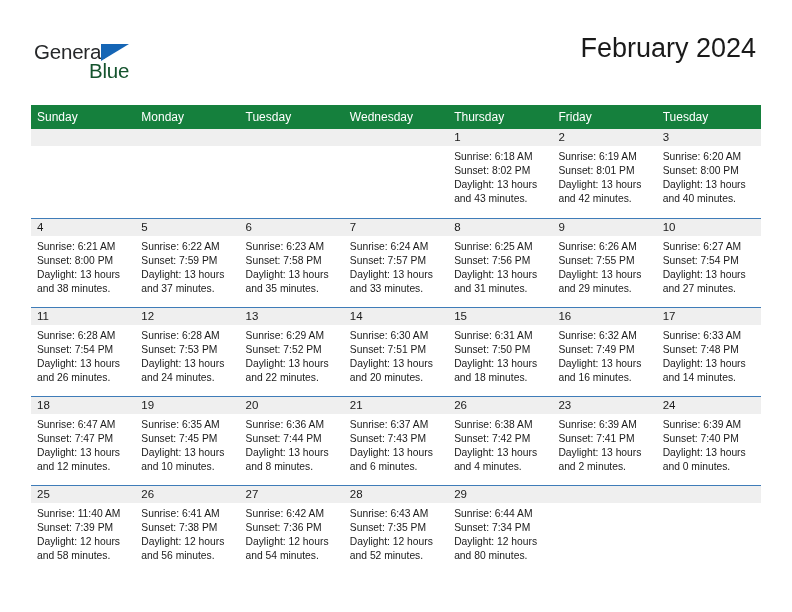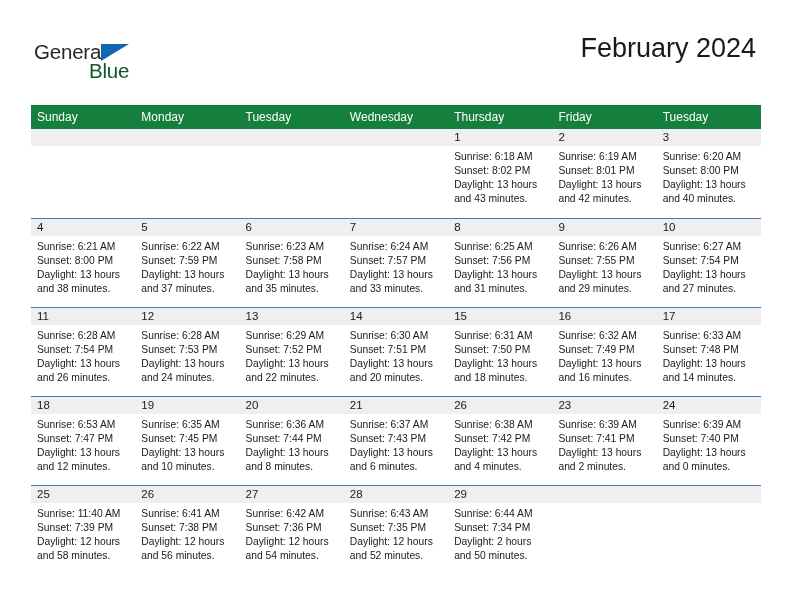--- a/index.html
+++ b/index.html
@@ -379,21 +379,21 @@
                 <div class="daylight">Daylight: 13 hours and 14 minutes.</div>
               </div>
             </div>
           </td>
         </tr>
         <tr class="week">
           <td>
             <div class="cell-inner">
               <span class="daynum">18</span>
               <div class="details">
-                <div>Sunrise: 6:53 AM</div>
+                <div>Sunrise: 6:47 AM</div>
                 <div>Sunset: 7:47 PM</div>
                 <div class="daylight">Daylight: 13 hours and 12 minutes.</div>
               </div>
             </div>
           </td>
           <td>
             <div class="cell-inner">
               <span class="daynum">19</span>
               <div class="details">
                 <div>Sunrise: 6:35 AM</div>
@@ -493,21 +493,21 @@
                 <div class="daylight">Daylight: 12 hours and 52 minutes.</div>
               </div>
             </div>
           </td>
           <td>
             <div class="cell-inner">
               <span class="daynum">29</span>
               <div class="details">
                 <div>Sunrise: 6:44 AM</div>
                 <div>Sunset: 7:34 PM</div>
-                <div class="daylight">Daylight: 2 hours and 50 minutes.</div>
+                <div class="daylight">Daylight: 12 hours and 80 minutes.</div>
               </div>
             </div>
           </td>
           <td>
             <div class="cell-inner cell-empty">
               <span class="daynum"></span>
             </div>
           </td>
           <td>
             <div class="cell-inner cell-empty">

